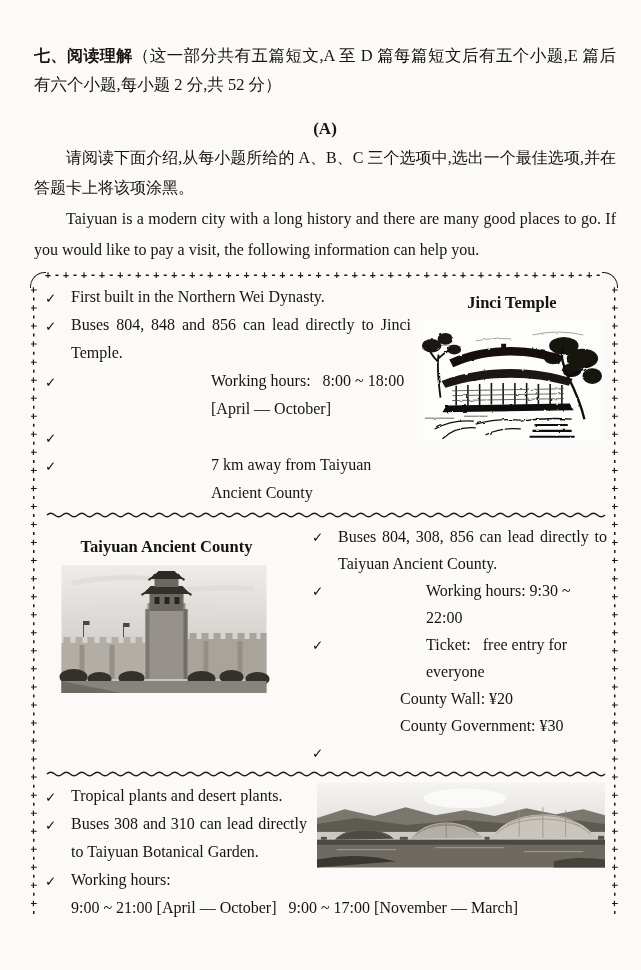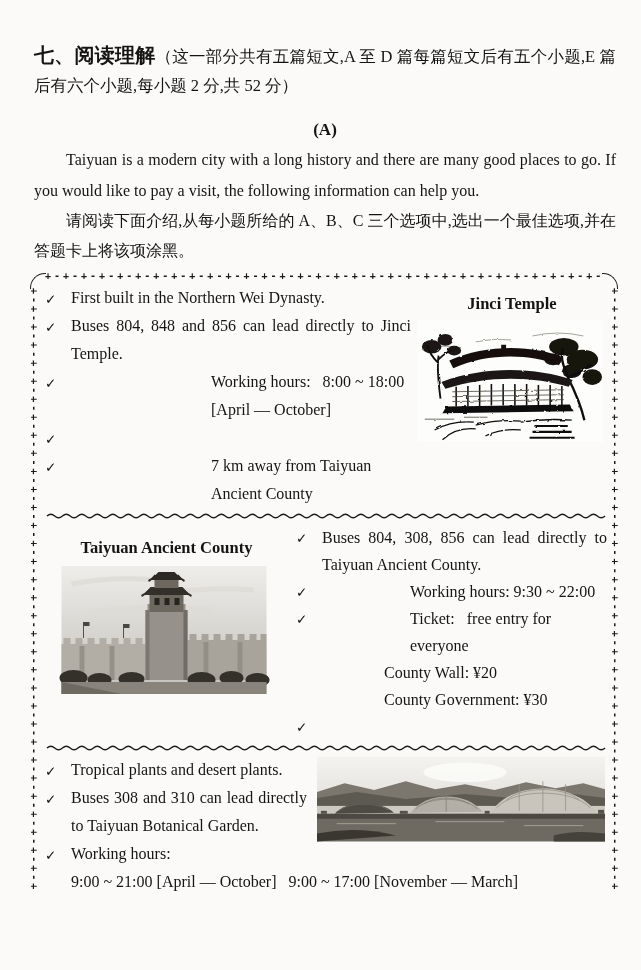--- a/index.html
+++ b/index.html
@@ -6,21 +6,21 @@
   body{
     width:641px;height:970px;overflow:hidden;
     background:#fbfaf8;color:#151412;
     font-family:"Liberation Serif","DejaVu Serif",serif;
     font-size:16px;
   }
   .content{padding:24px 25px 0 34px;}
 
   
   .hdr{font-size:16.5px;line-height:29px;text-align:justify;}
-  .hdr .b{font-weight:bold;font-family:"DejaVu Sans","Liberation Sans",sans-serif;font-size:20px;margin-top:21px;}
+  .hdr .b{font-weight:bold;font-family:"DejaVu Sans","Liberation Sans",sans-serif;font-size:16px;margin-top:21px;}
   .amark{text-align:center;font-weight:bold;font-size:17px;line-height:28px;margin-top:4px;}
   .para{ text-indent:2em;text-align:justify;line-height:30px;margin:0;}
   .para.en{line-height:31px;}
 
   
   .infobox{
     position:relative;margin-top:8px;margin-left:-3px;
     width:586px;box-sizing:border-box;
     padding:10px 10px 8px 14px;
   }
@@ -49,21 +49,21 @@
 
   
   .sec1{display:flex;}
   .sec1 .left{width:366px;}
   .sec1 .left .brow,.sec1 .left .sub{line-height:28px;}
   .sec1 .sub{margin-left:140px;}
   .sec1 .right{flex:1;padding-left:6px;}
   .sec1 .sec-title{margin:10px 0 6px 0;text-align:center;}
 
   
-  .sec2{display:flex;}
+  .sec2{display:flex;gap:16px;}
   .sec2 .left{width:243px;}
   .sec2 .sec-title{margin:14px 0 8px 0;}
   .sec2 .right{flex:1;padding-left:8px;}
   .sec2 .right .brow,.sec2 .right .sub{line-height:27px;}
   .sec2 .sub{margin-left:88px;}
 
   
   .sec3 .rowA{display:flex;}
   .sec3 .rowA .left{width:262px;}
   .sec3 .rowA .left .brow{line-height:28px;}
@@ -75,23 +75,23 @@
 </style>
 </head>
 <body>
 
 <div class="content">
 
   <p class="hdr"><span class="b">七、阅读理解</span><span>（这一部分共有五篇短文,A 至 D 篇每篇短文后有五个小题,E 篇后有六个小题,每小题 2 分,共 52 分）</span></p>
 
   <div class="amark">(A)</div>
 
+  <p class="para">请阅读下面介绍,从每小题所给的 A、B、C 三个选项中,选出一个最佳选项,并在答题卡上将该项涂黑。</p>
+
   <p class="para en">Taiyuan is a modern city with a long history and there are many good places to go. If you would like to pay a visit, the following information can help you.</p>
-
-  <p class="para">请阅读下面介绍,从每小题所给的 A、B、C 三个选项中,选出一个最佳选项,并在答题卡上将该项涂黑。</p>
 
   <div class="infobox">
     <div class="bs bs-top">+-+-+-+-+-+-+-+-+-+-+-+-+-+-+-+-+-+-+-+-+-+-+-+-+-+-+-+-+-+-+-+-+-+-+-+-+-+-+-+-+-+-+-+-+-+-+-+-+-+-+-+-+-+-+-+-+-+-+-+-+-+-+-+-+-+-+-+-+-+-+-+-+-+-+-+-+-+-+-+-+-+-+-+-+-+-+-+-+-+-+-+-+-+-+-+-+-+-+-+-+-+-+-+-+-+-+-+-+-+-+-+-+-+-+-+-+-+-+-+-+-+-+-+-+-+-+-+-+-+-</div>
 
     <div class="bs bs-left">+-+-+-+-+-+-+-+-+-+-+-+-+-+-+-+-+-+-+-+-+-+-+-+-+-+-+-+-+-+-+-+-+-+-+-+-+-+-+-+-+-+-+-+-+-+-+-+-+-+-+-+-+-+-+-+-+-+-+-+-+-+-+-+-+-+-+-+-+-+-+-+-+-+-+-+-+-+-+-+-+-+-+-+-+-+-+-+-+-+-+-+-+-+-+-+-+-+-+-+-+-+-+-+-+-+-+-+-+-+-+-+-+-+-+-+-+-+-+-+-+-+-+-+-+-+-+-+-+-+-</div>
     <div class="bs bs-right">+-+-+-+-+-+-+-+-+-+-+-+-+-+-+-+-+-+-+-+-+-+-+-+-+-+-+-+-+-+-+-+-+-+-+-+-+-+-+-+-+-+-+-+-+-+-+-+-+-+-+-+-+-+-+-+-+-+-+-+-+-+-+-+-+-+-+-+-+-+-+-+-+-+-+-+-+-+-+-+-+-+-+-+-+-+-+-+-+-+-+-+-+-+-+-+-+-+-+-+-+-+-+-+-+-+-+-+-+-+-+-+-+-+-+-+-+-+-+-+-+-+-+-+-+-+-+-+-+-+-</div>
     <div class="corner c-tl"></div>
     <div class="corner c-tr"></div>
 
     <div class="sec1">

